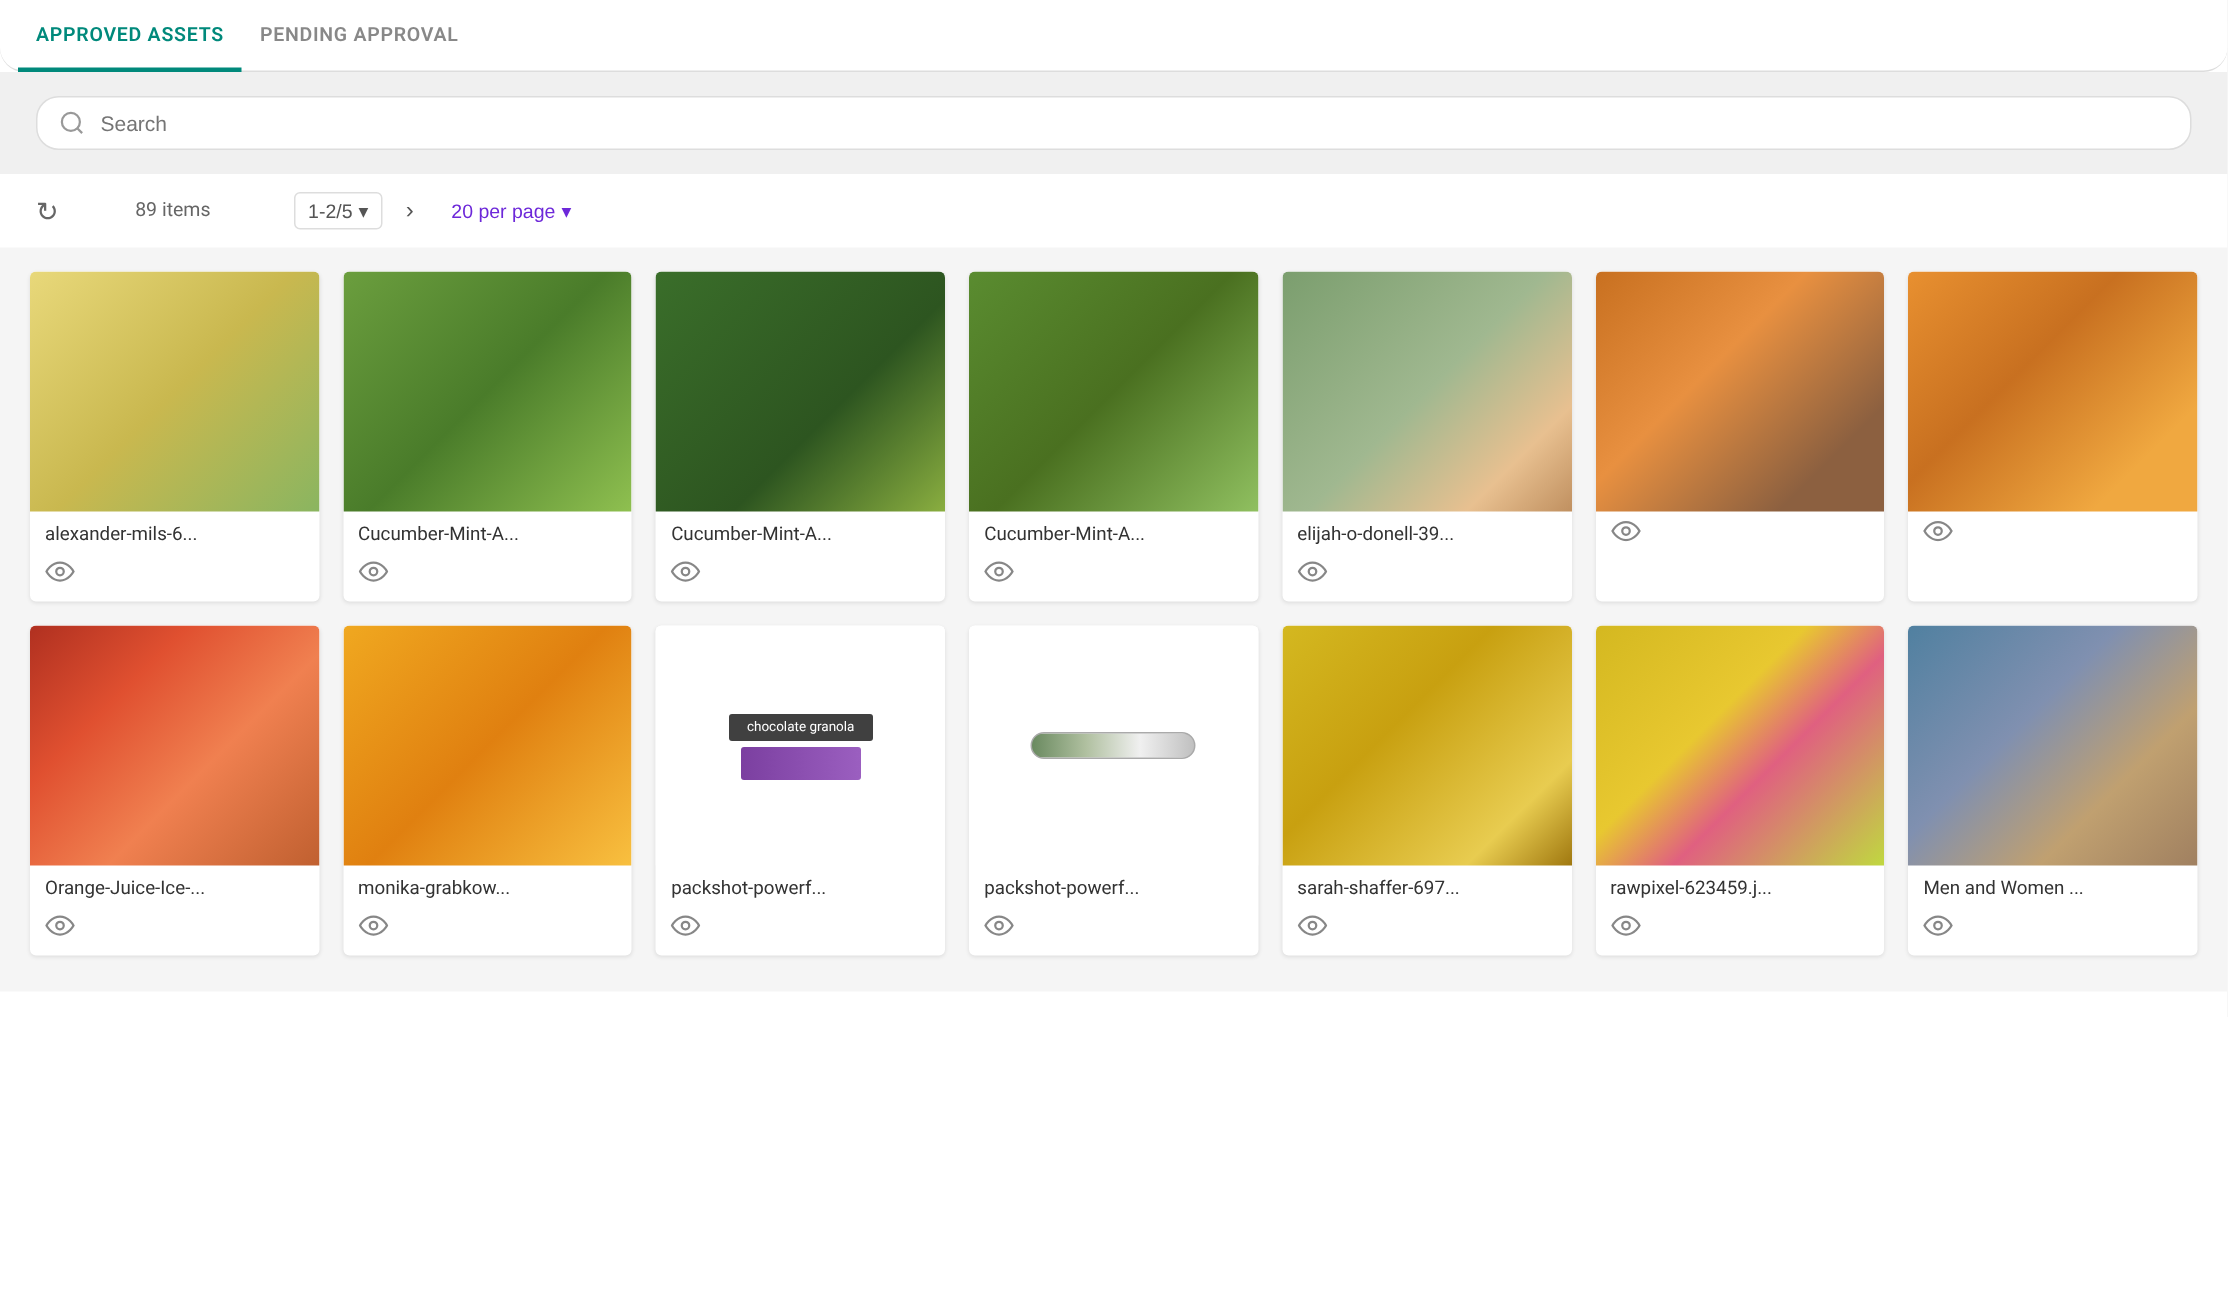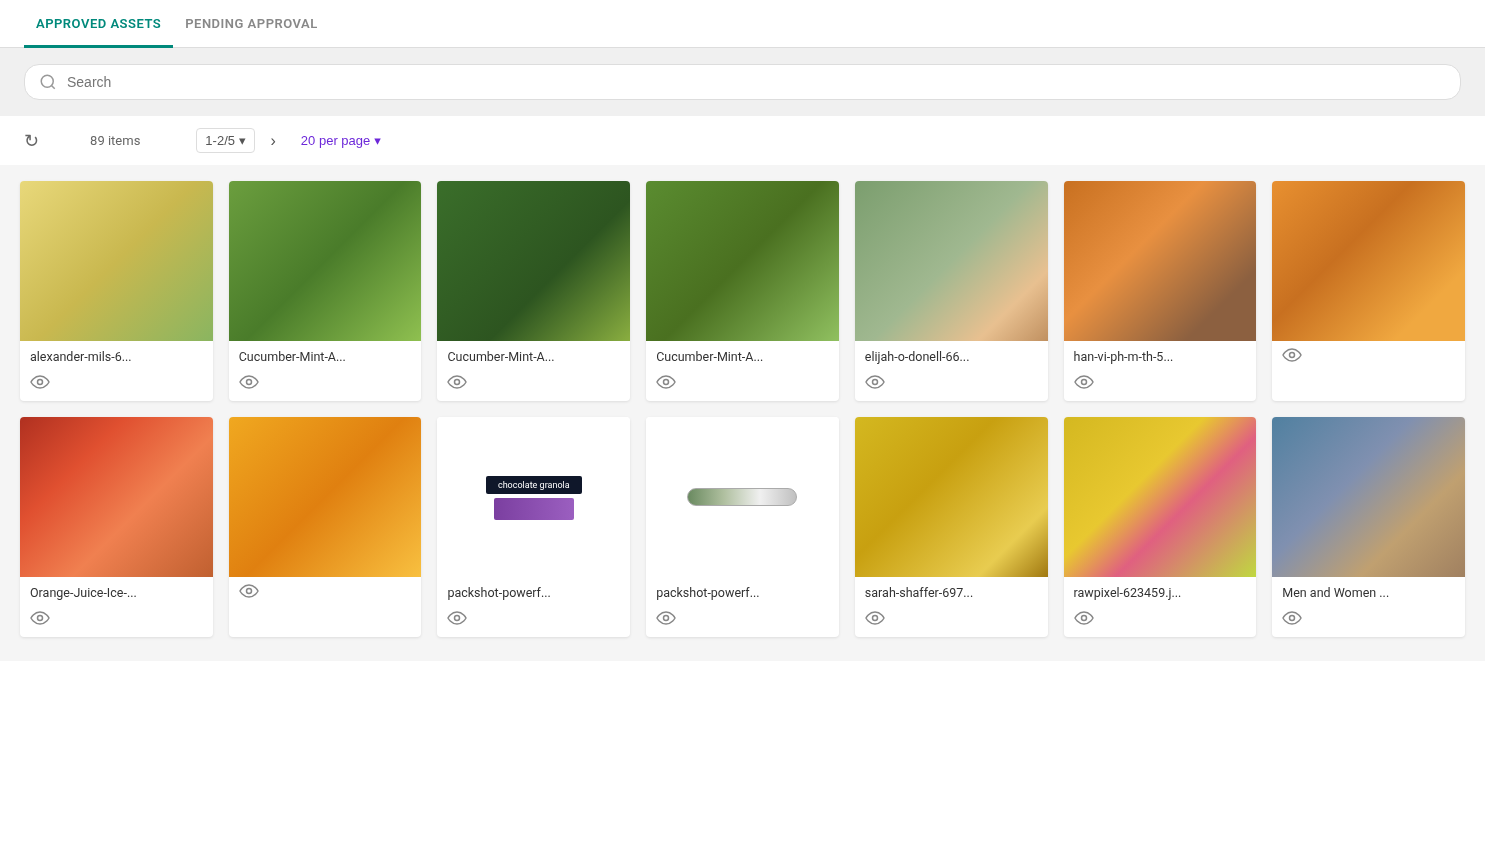--- a/index.html
+++ b/index.html
@@ -14,22 +14,23 @@
       background: #fff;
       min-height: 860px;
       width: 1485px;
     }
 
     
     .tabs {
       display: flex;
       align-items: flex-start;
       border-bottom: 1px solid #ddd;
-      padding: 0 24px;
+      padding: 0 12px;
       background: #fff;
+      border-radius: 16px;
     }
     .tab {
       padding: 16px 12px 14px;
       cursor: pointer;
       font-size: 13px;
       font-weight: 600;
       letter-spacing: 0.5px;
       color: #888;
       border-bottom: 3px solid transparent;
       margin-bottom: -1px;
@@ -298,36 +299,33 @@
           <svg width="20" height="14" viewBox="0 0 20 14" fill="none" stroke="#555" stroke-width="1.5">
             <path d="M1 7C1 7 4 1 10 1s9 6 9 6-3 6-9 6S1 7 1 7z"></path>
             <circle cx="10" cy="7" r="2.5"></circle>
           </svg>
         </span>
       </div>
     </div>
       <div class="asset-card">
       <div class="asset-thumb img-woman-drink"></div>
       <div class="asset-info">
-        <div class="asset-name">elijah-o-donell-66...</div>
+        <div class="asset-name">elijah-o-donell-39...</div>
       </div>
       <div class="asset-actions">
         <span class="eye-icon">
           <svg width="20" height="14" viewBox="0 0 20 14" fill="none" stroke="#555" stroke-width="1.5">
             <path d="M1 7C1 7 4 1 10 1s9 6 9 6-3 6-9 6S1 7 1 7z"></path>
             <circle cx="10" cy="7" r="2.5"></circle>
           </svg>
         </span>
       </div>
     </div>
       <div class="asset-card">
       <div class="asset-thumb img-orange-juice-bar"></div>
-      <div class="asset-info">
-        <div class="asset-name">han-vi-ph-m-th-5...</div>
-      </div>
       <div class="asset-actions">
         <span class="eye-icon">
           <svg width="20" height="14" viewBox="0 0 20 14" fill="none" stroke="#555" stroke-width="1.5">
             <path d="M1 7C1 7 4 1 10 1s9 6 9 6-3 6-9 6S1 7 1 7z"></path>
             <circle cx="10" cy="7" r="2.5"></circle>
           </svg>
         </span>
       </div>
     </div>
       <div class="asset-card">
@@ -350,34 +348,37 @@
         <span class="eye-icon">
           <svg width="20" height="14" viewBox="0 0 20 14" fill="none" stroke="#555" stroke-width="1.5">
             <path d="M1 7C1 7 4 1 10 1s9 6 9 6-3 6-9 6S1 7 1 7z"></path>
             <circle cx="10" cy="7" r="2.5"></circle>
           </svg>
         </span>
       </div>
     </div>
       <div class="asset-card">
       <div class="asset-thumb img-orange-juice-glass"></div>
+      <div class="asset-info">
+        <div class="asset-name">monika-grabkow...</div>
+      </div>
       <div class="asset-actions">
         <span class="eye-icon">
           <svg width="20" height="14" viewBox="0 0 20 14" fill="none" stroke="#555" stroke-width="1.5">
             <path d="M1 7C1 7 4 1 10 1s9 6 9 6-3 6-9 6S1 7 1 7z"></path>
             <circle cx="10" cy="7" r="2.5"></circle>
           </svg>
         </span>
       </div>
     </div>
       <div class="asset-card">
       <div class="asset-thumb-placeholder checkerboard">
           <div style="display:flex;align-items:center;justify-content:center;height:100%;background:#fff;">
       <div style="text-align:center;">
-        <div style="background:#0f172a;color:#fff;font-size:9px;padding:4px 12px;border-radius:2px;display:inline-block;margin-bottom:4px;">chocolate granola</div>
+        <div style="background:#404040;color:#fff;font-size:9px;padding:4px 12px;border-radius:2px;display:inline-block;margin-bottom:4px;">chocolate granola</div>
         <div style="width:80px;height:22px;background:linear-gradient(90deg,#7b3fa0,#9b5fc0);border-radius:2px;margin:0 auto;"></div>
       </div>
     </div>
         </div>
       <div class="asset-info">
         <div class="asset-name">packshot-powerf...</div>
       </div>
       <div class="asset-actions">
         <span class="eye-icon">
           <svg width="20" height="14" viewBox="0 0 20 14" fill="none" stroke="#555" stroke-width="1.5">

